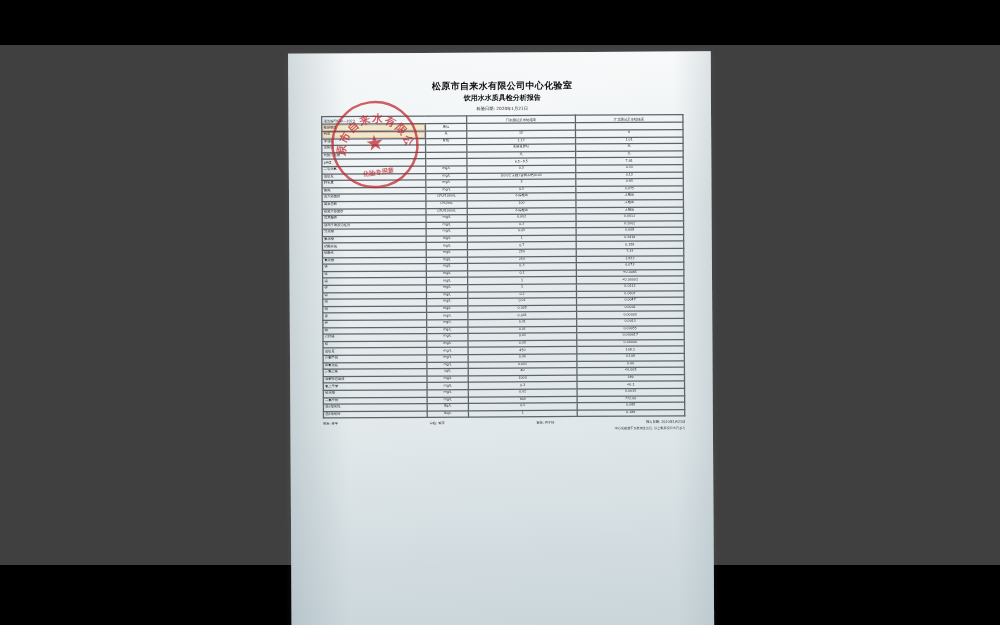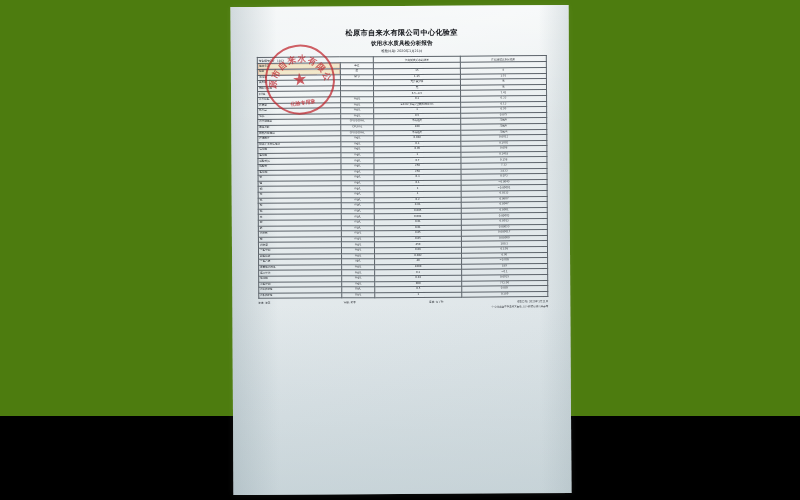--- a/index.html
+++ b/index.html
@@ -8,21 +8,22 @@
     background: #000;
     width: 800px;
     height: 500px;
     overflow: hidden;
     font-family: "DejaVu Sans", sans-serif;
   }
   #stage {
     position: relative;
     width: 800px;
     height: 416px;
-    background: #4d7c0f;
+    background: #404040;
+    margin-top: 36px;
   }
   
   #paper {
     position: absolute;
     left: 232px;
     top: 6px;
     width: 338px;
     height: 488px;
     background: linear-gradient(160deg, #e9eef0 0%, #eff3f4 18%, #e4eaec 45%, #dfe6e9 70%, #d9e1e4 100%);
     transform: rotate(-0.35deg);

